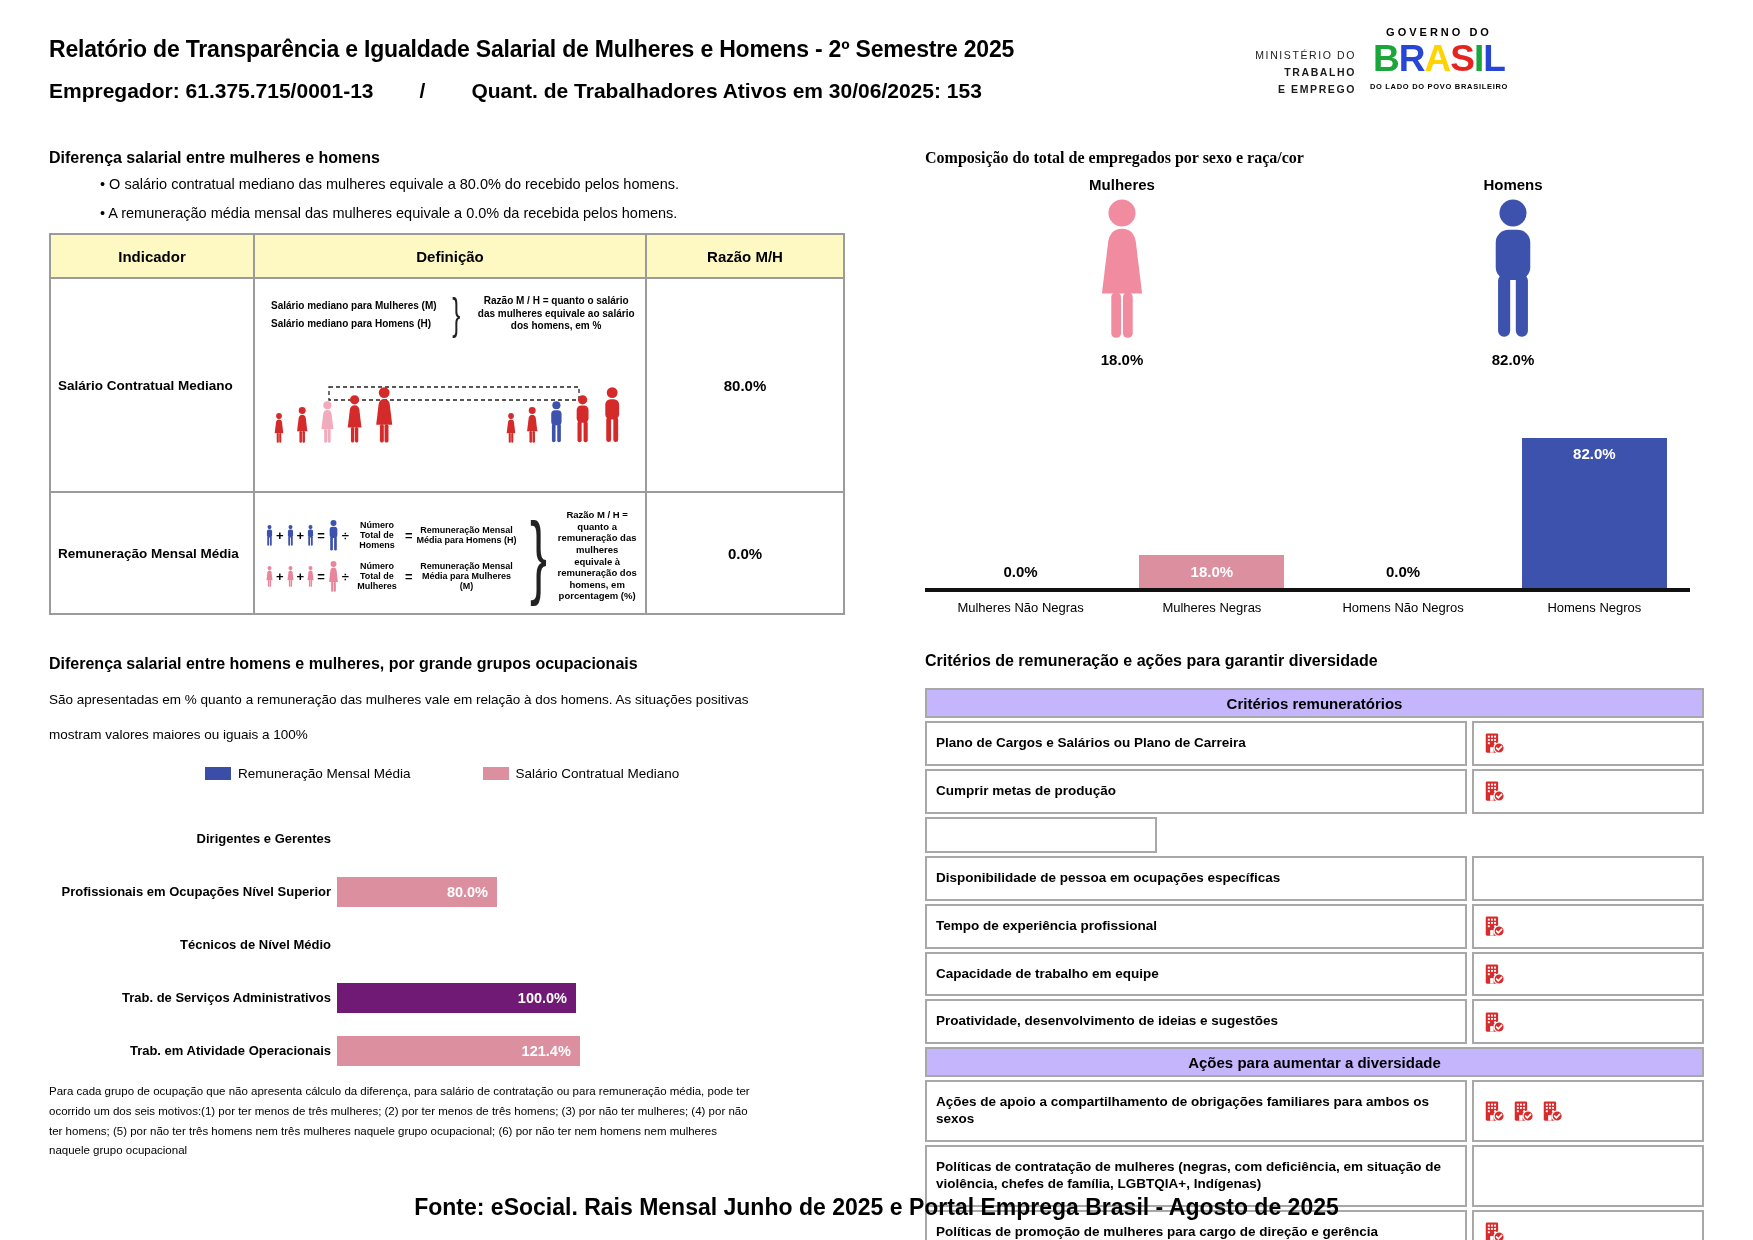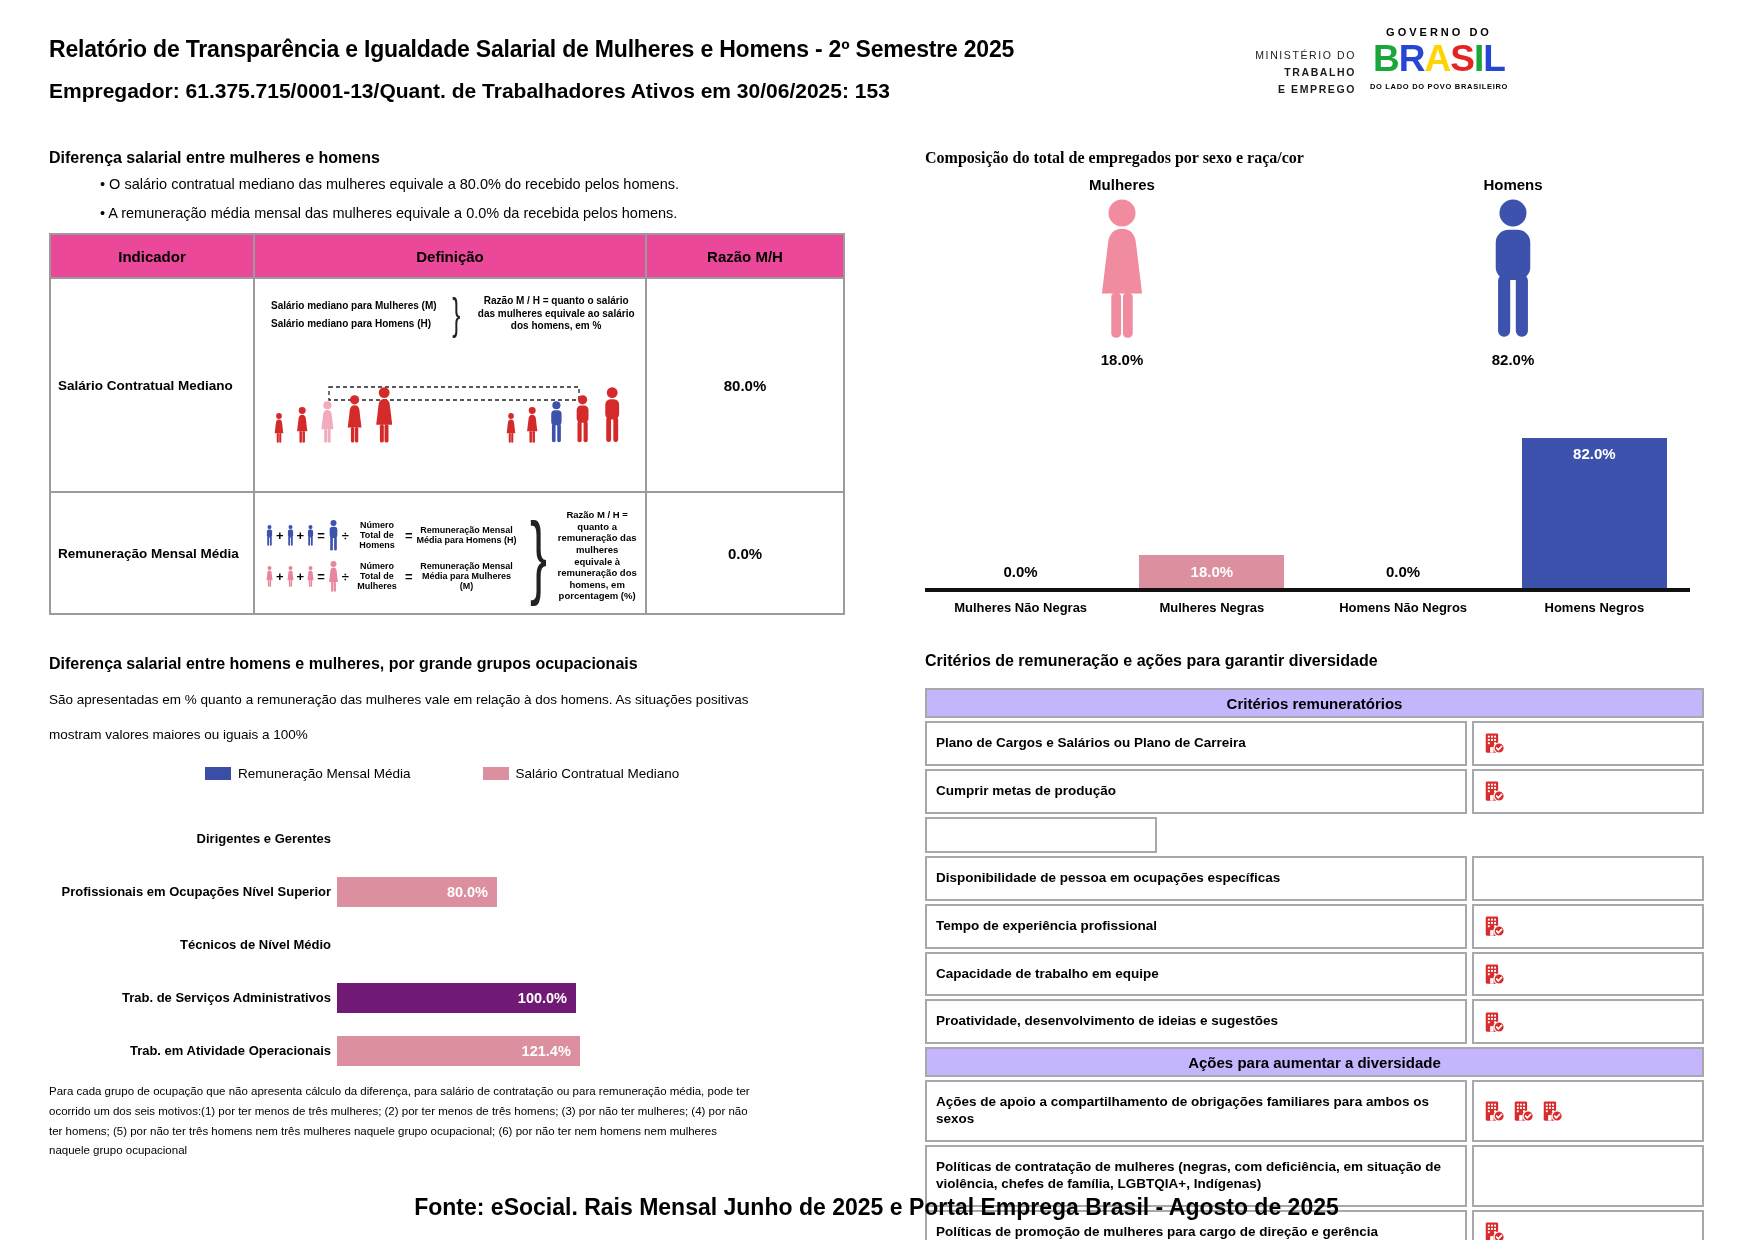--- a/index.html
+++ b/index.html
@@ -2,21 +2,21 @@
 <html><head>
 <meta charset="utf-8">
 <style>
   * { margin:0; padding:0; box-sizing:border-box; }
   html,body { background:#fff; }
   body { font-family:"Liberation Sans", sans-serif; color:#000; }
   #page { position:relative; width:1753px; height:1240px; background:#fff; overflow:hidden; }
 
   
   .main-title { position:absolute; left:49px; top:36px; font-size:23px; font-weight:bold; letter-spacing:-0.2px; white-space:nowrap; }
-  .sub-title  { position:absolute; left:49px; top:79px; font-size:21px; font-weight:bold; display:flex; white-space:nowrap; }
+  .sub-title  { position:absolute; left:49px; top:79px; font-size:21px; font-weight:bold; display:flex; gap:46px; white-space:nowrap; }
 
   .mte-logo { position:absolute; left:1228px; top:47px; width:128px; text-align:right; font-size:10.5px; letter-spacing:1.6px; line-height:17px; color:#1a1a1a; }
   .mte-logo .l1 { font-weight:500; }
   .mte-logo .l2, .mte-logo .l3 { font-weight:bold; }
 
   .brasil-logo { position:absolute; left:1366px; top:26px; width:146px; text-align:center; }
   .brasil-logo .br-top { font-size:11px; font-weight:bold; letter-spacing:3px; white-space:nowrap; }
   .brasil-logo .br-name { font-size:37px; font-weight:800; line-height:42px; letter-spacing:-1px; }
   .brasil-logo .br-tag { font-size:7.5px; font-weight:bold; letter-spacing:0.7px; margin-top:2px; white-space:nowrap; }
 
@@ -26,21 +26,21 @@
   
   .bullets { position:absolute; left:100px; top:176px; font-size:14.5px; }
   .bullet  { margin-bottom:13px; }
   .bullet::before { content:"• "; }
 
   
   .t1 { position:absolute; left:49px; top:233px; width:796px; border:2px solid #9b9b9b; display:grid; grid-template-columns:204px 392px 196px; background:#fff; }
   .t1 .cell { border-right:2px solid #9b9b9b; border-bottom:2px solid #9b9b9b; }
   .t1 .last-col { border-right:none; }
   .t1 .last-row { border-bottom:none; }
-  .t1 .hcell { background:#ec4899; height:44px; display:flex; align-items:center; justify-content:center; font-size:15px; font-weight:bold; }
+  .t1 .hcell { background:#fef9c3; height:44px; display:flex; align-items:center; justify-content:center; font-size:15px; font-weight:bold; }
   .t1 .ind-cell { display:flex; align-items:center; padding:6px 4px 6px 7px; font-size:13.5px; font-weight:bold; }
   .t1 .ratio-cell { display:flex; align-items:center; justify-content:center; font-size:15px; font-weight:bold; }
   .t1 .def-cell { padding:10px 8px 6px 10px; }
   .r1 { height:214px; } .r2 { height:120px; }
 
   .def1-top { display:flex; align-items:center; gap:12px; margin-left:6px; }
   .def1-lines { font-size:10px; font-weight:bold; white-space:nowrap; }
   .def1-lines div { margin:7px 0; }
   .brace { font-weight:400; color:#222; transform:scaleX(0.55); display:inline-block; }
   .brace-sm { font-size:44px; }
@@ -66,21 +66,21 @@
   .comp-axis { position:absolute; left:0; bottom:0; width:100%; height:4px; background:#111; }
   .comp-bars { position:absolute; left:0; bottom:4px; width:100%; height:154px; display:flex; align-items:flex-end; }
   .comp-col { flex:1; height:100%; display:flex; flex-direction:column; justify-content:flex-end; align-items:center; }
   .comp-bar { width:145px; display:flex; justify-content:center; }
   .comp-bar.tall { align-items:flex-start; }
   .comp-bar.short { align-items:center; }
   .comp-bar-label { color:#fff; font-size:15px; font-weight:bold; }
   .comp-bar.tall .comp-bar-label { margin-top:7px; }
   .comp-zero-label { font-size:15px; font-weight:bold; margin-bottom:8px; }
   .comp-cats { position:absolute; left:925px; top:600px; width:765px; display:flex; }
-  .comp-cat { flex:1; text-align:center; font-size:13px; font-weight:bold; white-space:nowrap; }
+  .comp-cat { flex:1; text-align:center; font-size:13px; font-weight:normal; white-space:nowrap; }
 
   
   .occ-desc { position:absolute; left:49px; font-size:13.5px; white-space:nowrap; }
   .legend { position:absolute; left:205px; top:766px; display:flex; gap:72px; align-items:center; }
   .legend-item { display:flex; align-items:center; gap:7px; font-size:13.5px; }
   .legend-swatch { width:26px; height:13px; display:inline-block; }
 
   .occ-chart { position:absolute; left:49px; top:812px; width:796px; }
   .occ-row { height:53px; display:flex; align-items:center; }
   .occ-label { width:282px; text-align:right; font-size:13px; font-weight:bold; white-space:nowrap; flex:none; }

